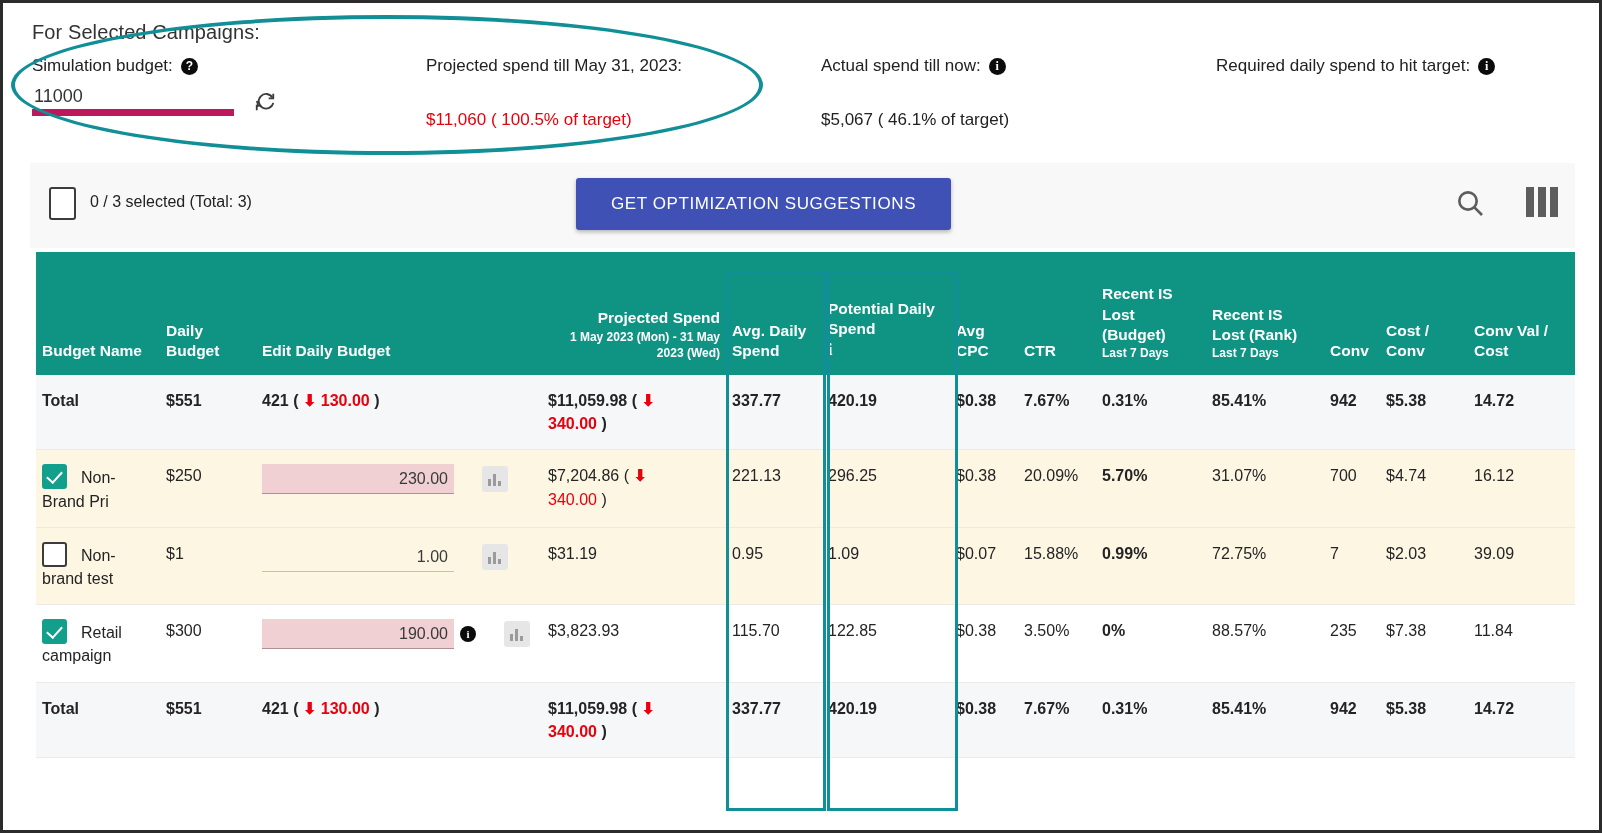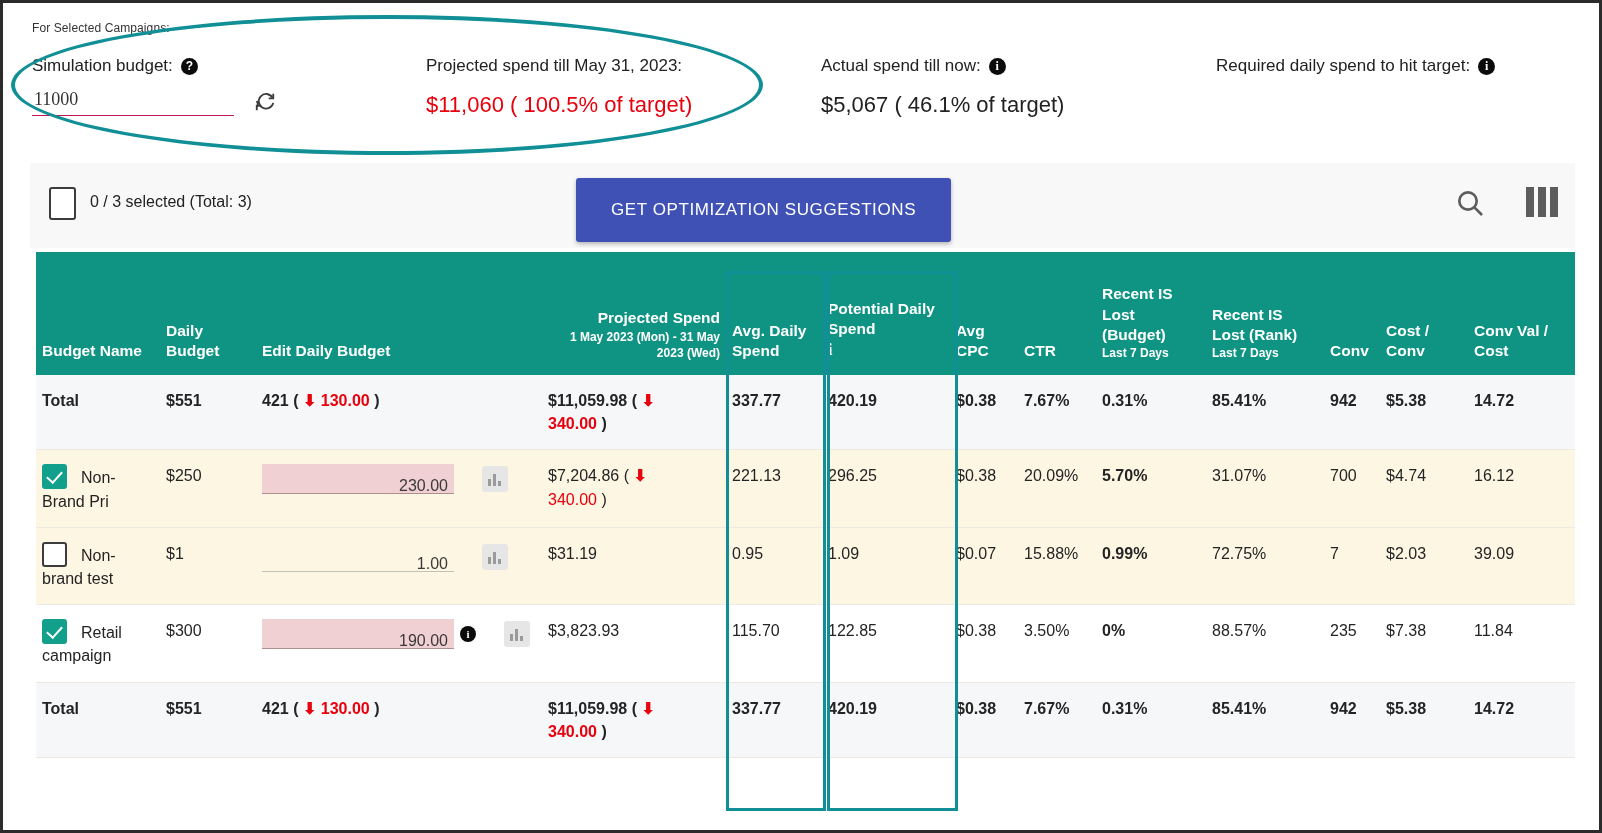--- a/index.html
+++ b/index.html
@@ -21,52 +21,52 @@
   }
 
   
   #summary {
     position: absolute; left: 3px; top: 3px;
     width: 1596px; height: 152px;
     background: #ffffff;
   }
   .sum-caption {
     position: absolute; left: 26px; top: 15px;
-    font-size: 12px; color: #333; letter-spacing: .1px;
+    font-size: 20px; color: #333; letter-spacing: .1px;
   }
   .sum-col { position: absolute; top: 50px; }
   .sum-label {
     font-size: 17px; color: #222; white-space: nowrap;
     display: flex; align-items: center; gap: 8px;
   }
   .sum-value {
-    margin-top: 16px; font-size: 22px; color: #222; white-space: nowrap;
+    margin-top: 34px; font-size: 17px; color: #222; white-space: nowrap;
   }
   .sum-value.red { color: #e8000d; }
   .icon-circle {
     display: inline-block; width: 17px; height: 17px;
     border-radius: 50%; background: #0b0b0b; color: #fff;
     font-size: 12px; font-weight: bold; line-height: 17px;
     text-align: center; font-family: "Liberation Serif", serif;
   }
   .icon-circle.q { font-family: "Liberation Sans", sans-serif; font-size: 12px; }
 
   #sim-budget-col { left: 26px; }
   #proj-spend-col { left: 420px; }
   #actual-spend-col { left: 815px; }
   #required-daily-col { left: 1210px; }
 
   #sim-input-wrap {
     margin-top: 10px; display: flex; align-items: flex-end; gap: 20px;
   }
   #sim-input {
     width: 202px; height: 30px;
-    border: none; border-bottom: 1px solid #be185d;
+    border: none; border-bottom: 7px solid #be185d;
     background: transparent; outline: none;
-    font-family: Liberation Serif, serif;
+    font-family: Liberation Sans, sans-serif;
     font-size: 18px; color: #333; padding: 0 2px 2px 2px;
   }
   #refresh-icon {
     width: 22px; height: 22px; margin-bottom: 3px;
     color: #3b3b3b; cursor: pointer;
   }
 
   
   #ellipse-annot {
     position: absolute; left: 8px; top: 12px;
@@ -89,21 +89,21 @@
     width: 27px; height: 33px;
     border: 2px solid #3c3c3c; border-radius: 3px;
     background: #fff; cursor: pointer;
   }
   #select-count {
     position: absolute; left: 60px; top: 30px;
     font-size: 16px; color: #222; text-align: right;
   }
   #optimize-btn {
     position: absolute; left: 546px; top: 15px;
-    width: 375px; height: 64px;
+    width: 375px; height: 52px;
     background: #3f51b5; color: #fff;
     border: none; border-radius: 3px;
     font-family: "Liberation Sans", sans-serif;
     font-size: 17px; letter-spacing: .6px;
     cursor: pointer;
     box-shadow: 0 2px 4px rgba(0,0,0,.28);
   }
   #search-icon-btn {
     position: absolute; left: 1424px; top: 24px;
     width: 32px; height: 32px; cursor: pointer; color: #5d5d5d;
@@ -167,21 +167,21 @@
     border: solid #fff; border-width: 0 2.5px 2.5px 0;
     transform: rotate(42deg);
   }
   .cb.unchecked { border: 2px solid #3c3c3c; background: #fff; }
 
   .down-arrow { color: #e8000d; font-weight: bold; }
   .red { color: #e8000d; }
 
   .edit-field {
     display: inline-block; width: 192px; height: 30px;
-    text-align: right; padding: 10px 6px 0 0;
+    text-align: right; padding: 3px 6px 0 0;
     font-size: 16px; color: #3a3a3a;
     vertical-align: middle;
   }
   .edit-field.dirty {
     background: #f0d0d2; border-bottom: 1px solid #b08f90;
   }
   .edit-field.clean {
     background: transparent; border-bottom: 1px solid #c2c2bb;
   }
   .chart-btn {

